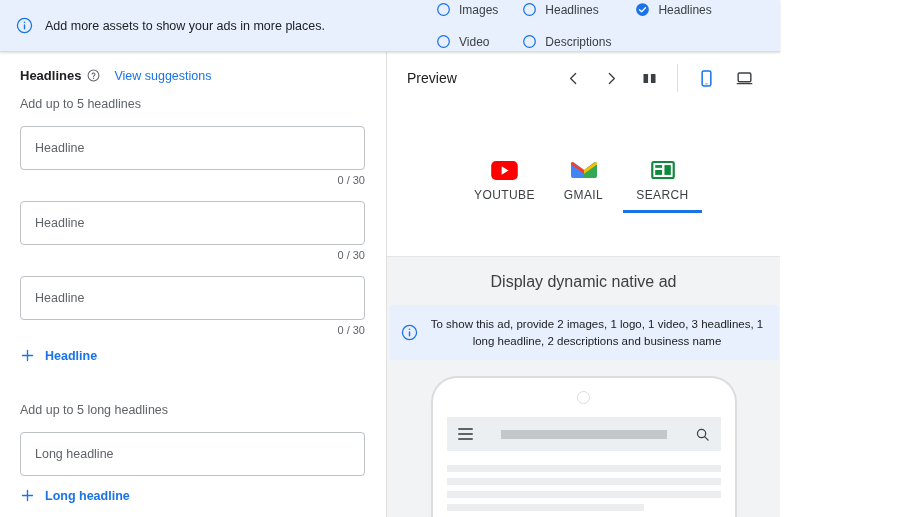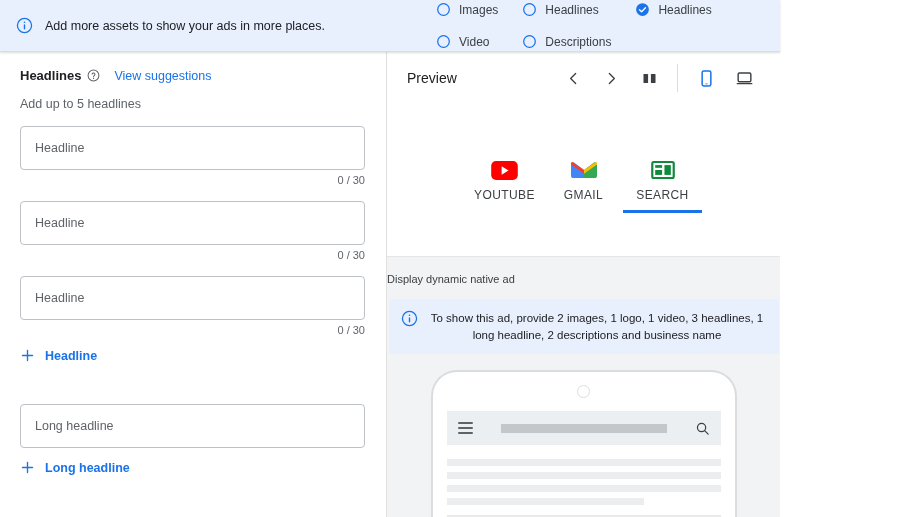--- a/index.html
+++ b/index.html
@@ -91,26 +91,26 @@
   .pv-tabs { display: flex; justify-content: center; gap: 0; background: #fff; padding-top: 2px; }
   .ptab {
     width: 79px; padding: 6px 0 8px; text-align: center;
     cursor: pointer; border-bottom: 3px solid transparent;
   }
   .ptab.active { border-bottom-color: #1a73e8; }
   .ptab .glyph { height: 30px; display: flex; align-items: center; justify-content: center; }
   .ptab .lbl { font-size: 12px; color: #3c4043; letter-spacing: .4px; margin-top: 3px; }
 
   .pv-body { flex: 1 1 auto; background: #f1f3f4; border-top: 1px solid #e4e6e8; position: relative; overflow: hidden; }
-  .pv-capt { font-size: 11px; color: #3c4043; padding-top: 16px; }
+  .pv-capt { text-align: center; font-size: 16px; color: #3c4043; padding-top: 16px; }
 
   .pv-note {
     margin: 14px auto 0; width: 390px;
     background: #e8f0fe; border-radius: 3px;
-    display: flex; gap: 12px; padding: 11px 14px 11px 12px;
+    display: flex; gap: 12px; padding: 11px 14px 11px 12px; align-items: center;
   }
   .pv-note .ntxt { font-size: 11.5px; color: #202124; line-height: 1.45; text-align: center; }
 
   
   .phone {
     width: 306px; height: 300px; margin: 16px auto 0;
     border: 2px solid #dadce0; border-bottom: none;
     border-radius: 26px 26px 0 0;
     background: #fff; position: relative;
     overflow: hidden;
@@ -240,20 +240,21 @@
         <span>
           <svg class="plus" viewBox="0 0 24 24">
             <path d="M12 4v16M4 12h16" stroke="#1a73e8" stroke-width="2.2" stroke-linecap="round"></path>
           </svg>
         </span>
         <span>Headline</span>
       </div>
 
       <div class="spacer-lg"></div>
 
+      <div class="sec-sub">Add up to 5 long headlines</div>
 
       <div class="field">
         <div class="txtbox">Long headline</div>
       </div>
 
       <div class="addbtn">
         <span>
           <svg class="plus" viewBox="0 0 24 24">
             <path d="M12 4v16M4 12h16" stroke="#1a73e8" stroke-width="2.2" stroke-linecap="round"></path>
           </svg>

